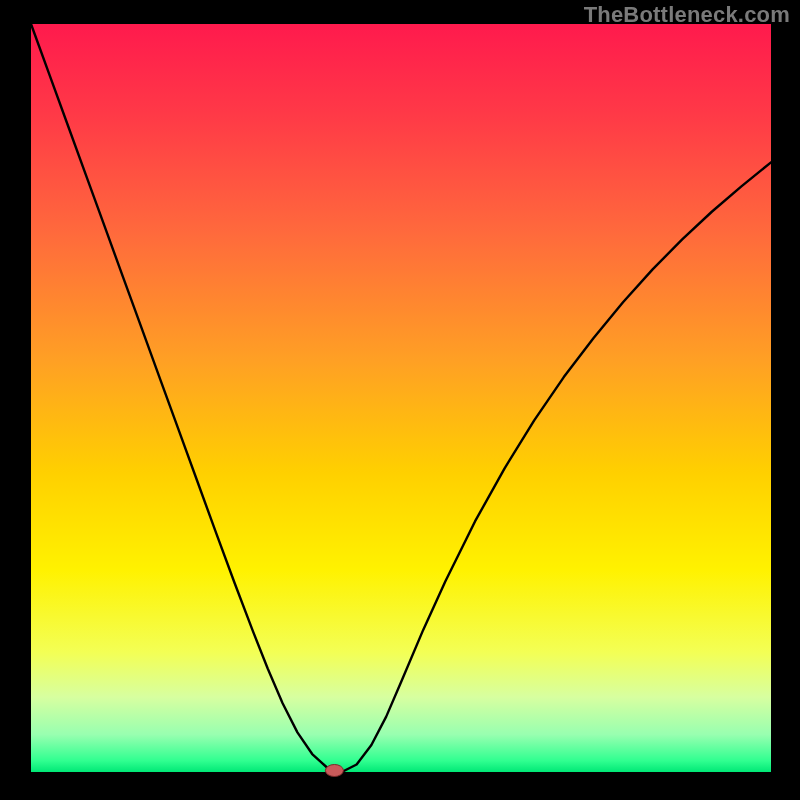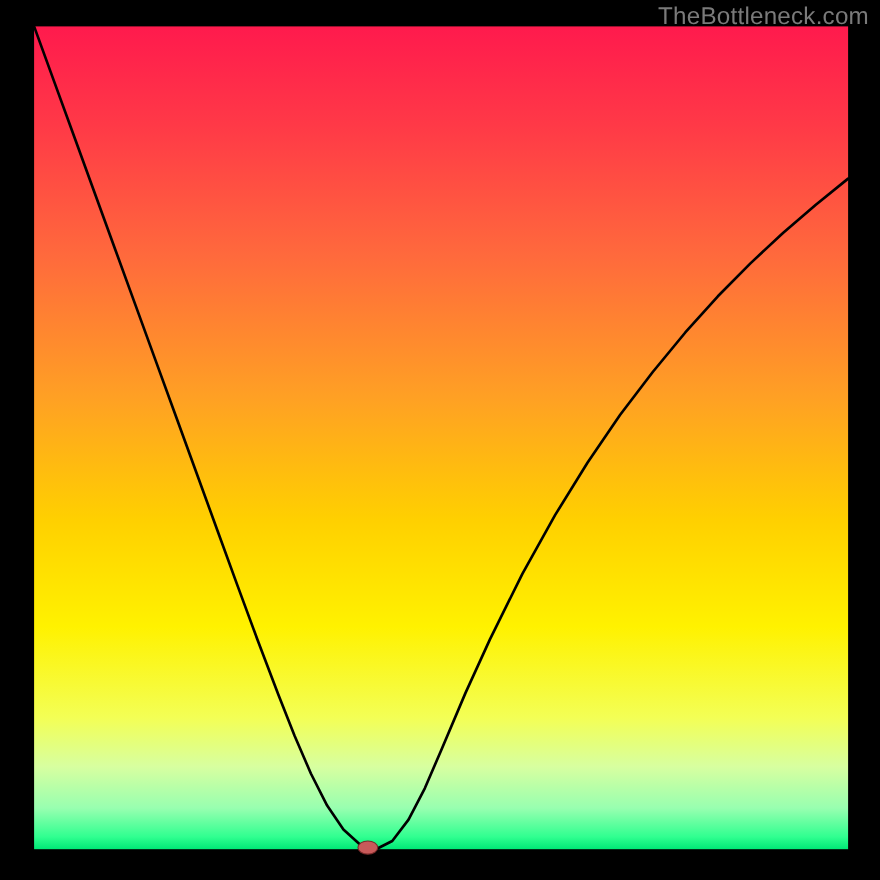--- a/index.html
+++ b/index.html
@@ -16,21 +16,21 @@
     height: 800px;
     background: #000;
     position: relative;
   }
   .watermark {
     position: absolute;
     top: 2px;
     right: 10px;
     color: #7a7a7a;
     font-size: 22px;
-    font-weight: 400;
+    font-weight: 700;
     letter-spacing: 0.2px;
     z-index: 5;
     user-select: none;
   }
   svg {
     display: block;
   }
 </style>
 </head>
 <body>

